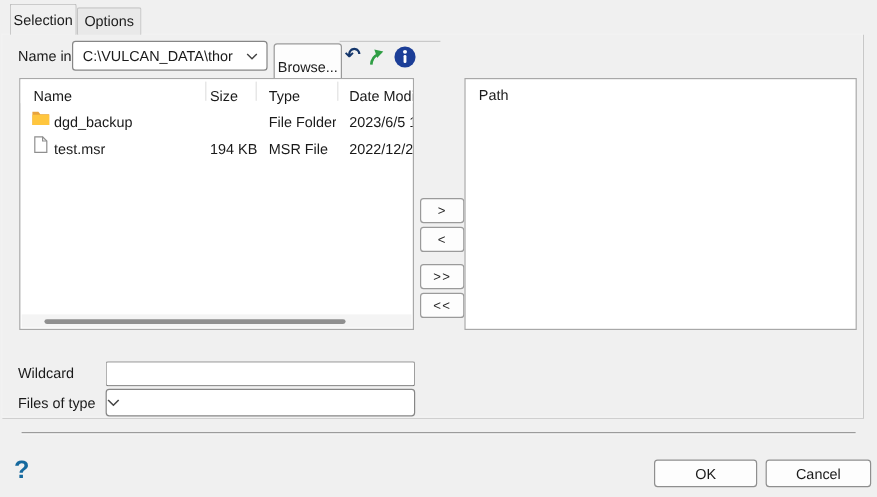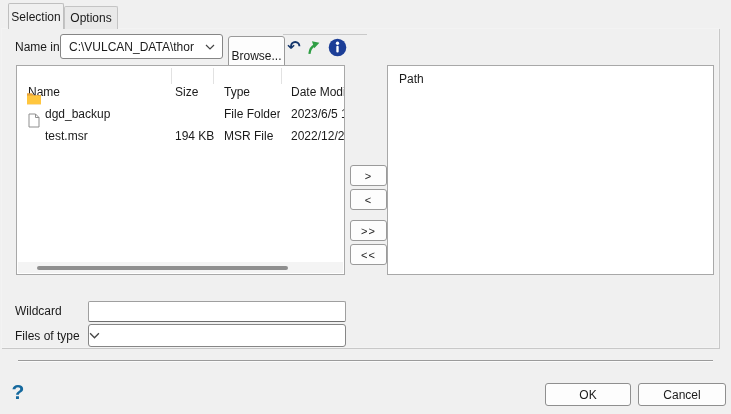--- a/index.html
+++ b/index.html
@@ -25,21 +25,21 @@
   #toolbar-sep{position:absolute;left:283px;top:34px;width:84px;height:1px;background:#c9c9c9;}
   .toolbtn{position:absolute;display:flex;align-items:center;justify-content:center;cursor:default;}
   #undo-btn{left:285px;top:38px;width:18px;height:18px;color:#14366b;font-size:16px;font-weight:bold;line-height:1;}
   #up-btn{left:305px;top:38px;width:18px;height:18px;}
   #info-btn{left:327px;top:37px;width:20px;height:20px;}
 
   
   #file-list{position:absolute;left:16px;top:65px;width:329px;height:210px;box-sizing:border-box;background:#fff;border:1px solid #a8a8a8;overflow:hidden;}
   .hdr{position:absolute;left:0;top:0;right:0;height:20px;background:#fff;}
   .hdr-sep{position:absolute;top:2px;width:1px;height:16px;background:#e2e2e2;}
-  .cell{position:absolute;top:16px;height:100%;display:flex;align-items:center;white-space:nowrap;overflow:hidden;}
+  .cell{position:absolute;top:4px;height:100%;display:flex;align-items:center;white-space:nowrap;overflow:hidden;}
   .col-name{left:28px;right:180px;}
   .col-namehdr{left:11px;}
   .col-size{left:158px;width:52px;}
   .col-type{left:207px;width:56px;}
   .col-date{left:274px;right:0;}
   .row{position:absolute;left:0;right:0;height:22px;}
   .row-icon{position:absolute;left:8px;top:3px;width:17px;height:16px;display:flex;align-items:center;justify-content:center;}
   
   #hscroll-track{position:absolute;left:1px;right:1px;bottom:1px;height:11px;background:#f4f4f4;}
   #hscroll-thumb{position:absolute;left:19px;top:4px;width:251px;height:4px;border-radius:2px;background:#8f8f8f;}

